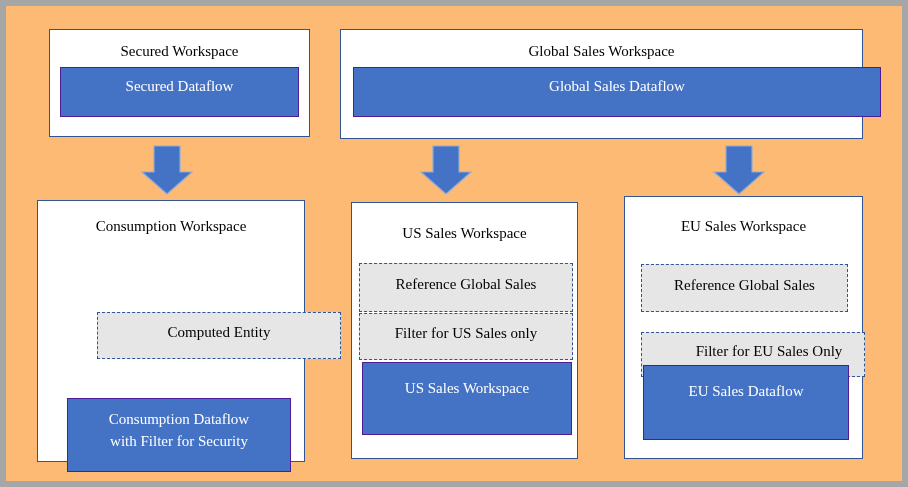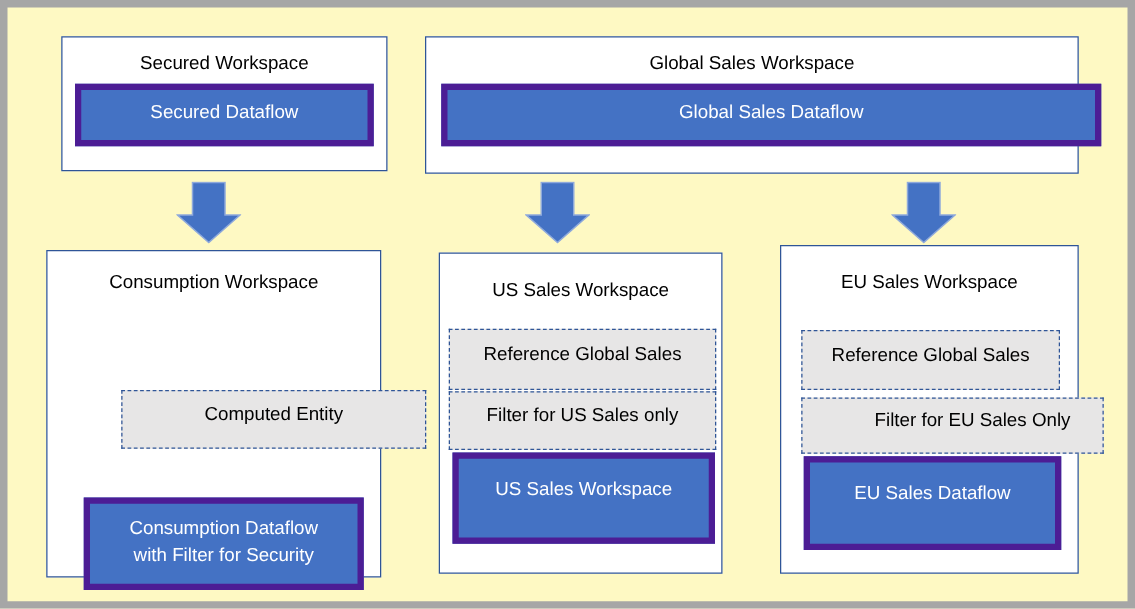--- a/index.html
+++ b/index.html
@@ -6,43 +6,44 @@
     margin: 0;
     padding: 0;
     background: #ffffff;
     font-family: "Liberation Sans", sans-serif;
   }
   #canvas {
     position: relative;
     width: 908px;
     height: 487px;
     box-sizing: border-box;
-    background: #fef9c3;
+    background: #fdba74;
     border: 6px solid #A6A6A6;
     overflow: hidden;
     color: #000000;
+    font-family: Liberation Serif, serif;
   }
   .ws-card {
     position: absolute;
     box-sizing: border-box;
     background: #ffffff;
     border: 1.5px solid #2F5597;
   }
   .ws-title {
     text-align: center;
     font-size: 15px;
     line-height: 18px;
     color: #000000;
     white-space: nowrap;
   }
   .dataflow-box {
     position: absolute;
     box-sizing: border-box;
     background: #4472C4;
-    border: 5px solid #4c1d95;
+    border: 1px solid #4c1d95;
     color: #ffffff;
     font-size: 15px;
     line-height: 18px;
     text-align: center;
   }
   .entity-box {
     position: absolute;
     box-sizing: border-box;
     background: #E7E6E6;
     border: 1.5px dashed #2F5597;
@@ -95,17 +96,17 @@
   <section class="ws-card" style="left:345px; top:196px; width:227px; height:257px;">
     <div class="ws-title" style="padding-top:21px;">US Sales Workspace</div>
     <div class="entity-box" style="left:7px; top:60px; width:214px; height:49px; padding-top:11px;">Reference Global Sales</div>
     <div class="entity-box" style="left:7px; top:110px; width:214px; height:47px; padding-top:10px;">Filter for US Sales only</div>
     <div class="dataflow-box" style="left:10px; top:159px; width:210px; height:73px; padding-top:16px;">US Sales Workspace</div>
   </section>
 
   <section class="ws-card" style="left:618px; top:190px; width:239px; height:263px;">
     <div class="ws-title" style="padding-top:20px;">EU Sales Workspace</div>
     <div class="entity-box" style="left:16px; top:67px; width:207px; height:48px; padding-top:11px;">Reference Global Sales</div>
-    <div class="entity-box" style="left:16px; top:121px; width:242px; height:45px; padding-top:9px;padding-left:32px;">Filter for EU Sales Only</div>
+    <div class="entity-box" style="left:16px; top:135px; width:224px; height:45px; padding-top:9px;padding-left:32px;">Filter for EU Sales Only</div>
     <div class="dataflow-box" style="left:18px; top:168px; width:206px; height:75px; padding-top:16px;">EU Sales Dataflow</div>
   </section>
 
 </div>
 
 </body></html>

